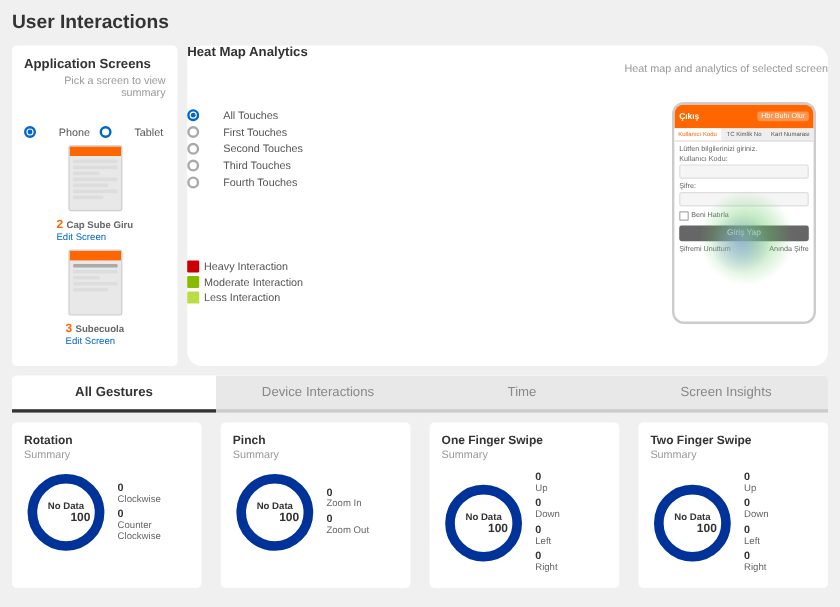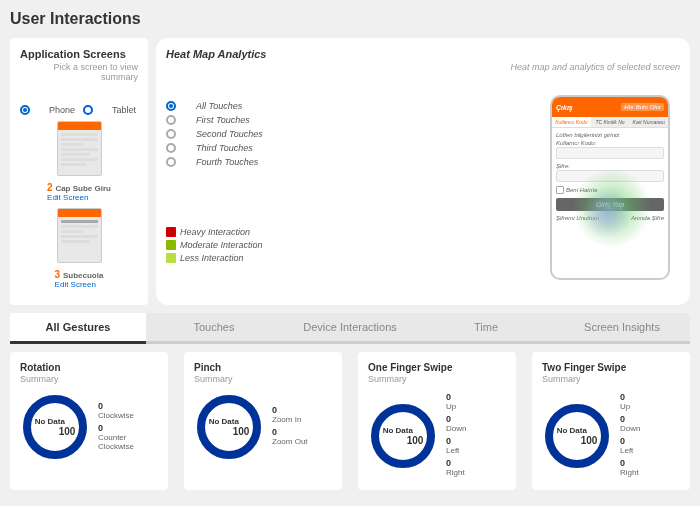--- a/index.html
+++ b/index.html
@@ -25,21 +25,21 @@
     .screen-item { display: flex; align-items: center; gap: 6px; margin-bottom: 6px; flex-direction: column; }
     .screen-thumb { width: 45px; height: 55px; background: #e8e8e8; border-radius: 2px; border: 1px solid #ccc; flex-shrink: 0; overflow: hidden; position: relative; }
     .screen-thumb-bar { background: #ff6600; height: 8px; width: 100%; }
     .screen-thumb-lines { padding: 3px; }
     .screen-thumb-line { height: 3px; background: #ddd; margin-bottom: 2px; border-radius: 1px; }
     .screen-info { flex: 1; }
     .screen-num { font-size: 10px; font-weight: bold; color: #ff6600; }
     .edit-screen-btn { font-size: 8px; color: #0066cc; cursor: pointer; }
     
     
-    .heatmap-panel { background: #fff; border-radius: 12px; padding: 10px; flex: 1; font-style: italic; }
+    .heatmap-panel { background: #fff; border-radius: 12px; flex: 1; }
     .heatmap-content { display: flex; gap: 10px; }
     .heatmap-options { flex: 1; }
     .touch-options { margin-top: 6px; }
     .touch-option { display: flex; align-items: center; gap: 20px; font-size: 9px; color: #555; margin-bottom: 4px; }
     .radio-sm { width: 10px; height: 10px; border-radius: 50%; border: 2px solid #aaa; display: inline-block; flex-shrink: 0; }
     .radio-sm.active { border-color: #0066cc; position: relative; }
     .radio-sm.active::after { content: ''; width: 4px; height: 4px; background: #0066cc; border-radius: 50%; position: absolute; top: 1px; left: 1px; }
     
     .heatmap-legend { margin-top: 60px; }
     .legend-item { display: flex; align-items: center; gap: 4px; font-size: 9px; color: #555; margin-bottom: 3px; }
@@ -85,21 +85,21 @@
     
     .bottom-row { display: flex; gap: 16px; }
     .gesture-card { background: #fff; border-radius: 4px; padding: 10px; flex: 1; }
     .gesture-title { font-size: 10px; font-weight: bold; color: #333; margin-bottom: 1px; }
     .gesture-sub { font-size: 9px; color: #999; margin-bottom: 8px; }
     
     
     .donut-area { display: flex; align-items: center; gap: 8px; }
     .donut-wrapper { position: relative; width: 70px; height: 70px; flex-shrink: 0; }
     .donut-svg { width: 70px; height: 70px; }
-    .donut-label { position: absolute; top: 50%; left: 50%; transform: translate(-50%, -50%); }
+    .donut-label { position: absolute; top: 50%; left: 50%; transform: translate(-50%, -50%); text-align: center; }
     .donut-label-text { font-size: 8px; font-weight: bold; color: #333; }
     .donut-label-num { font-size: 10px; font-weight: bold; color: #333; margin-left: 24px; }
     
     
     .rotation-stats { display: flex; flex-direction: column; }
     .rot-stat { font-size: 8px; color: #666; margin-bottom: 3px; }
     .rot-num { font-size: 9px; font-weight: bold; color: #333; }
   </style>
 </head>
 <body>
@@ -239,21 +239,20 @@
           </div>
         </div>
       </div>
     </div>
 
 
   </div>
 
   <div class="bottom-tabs">
     <div class="tab-item active">All Gestures</div>
-    <div class="tab-item">Touches</div>
     <div class="tab-item">Device Interactions</div>
     <div class="tab-item">Time</div>
     <div class="tab-item">Screen Insights</div>
   </div>
 
   <div class="bottom-row">
 
     <div class="gesture-card">
       <div class="gesture-title">Rotation</div>
       <div class="gesture-sub">Summary</div>

